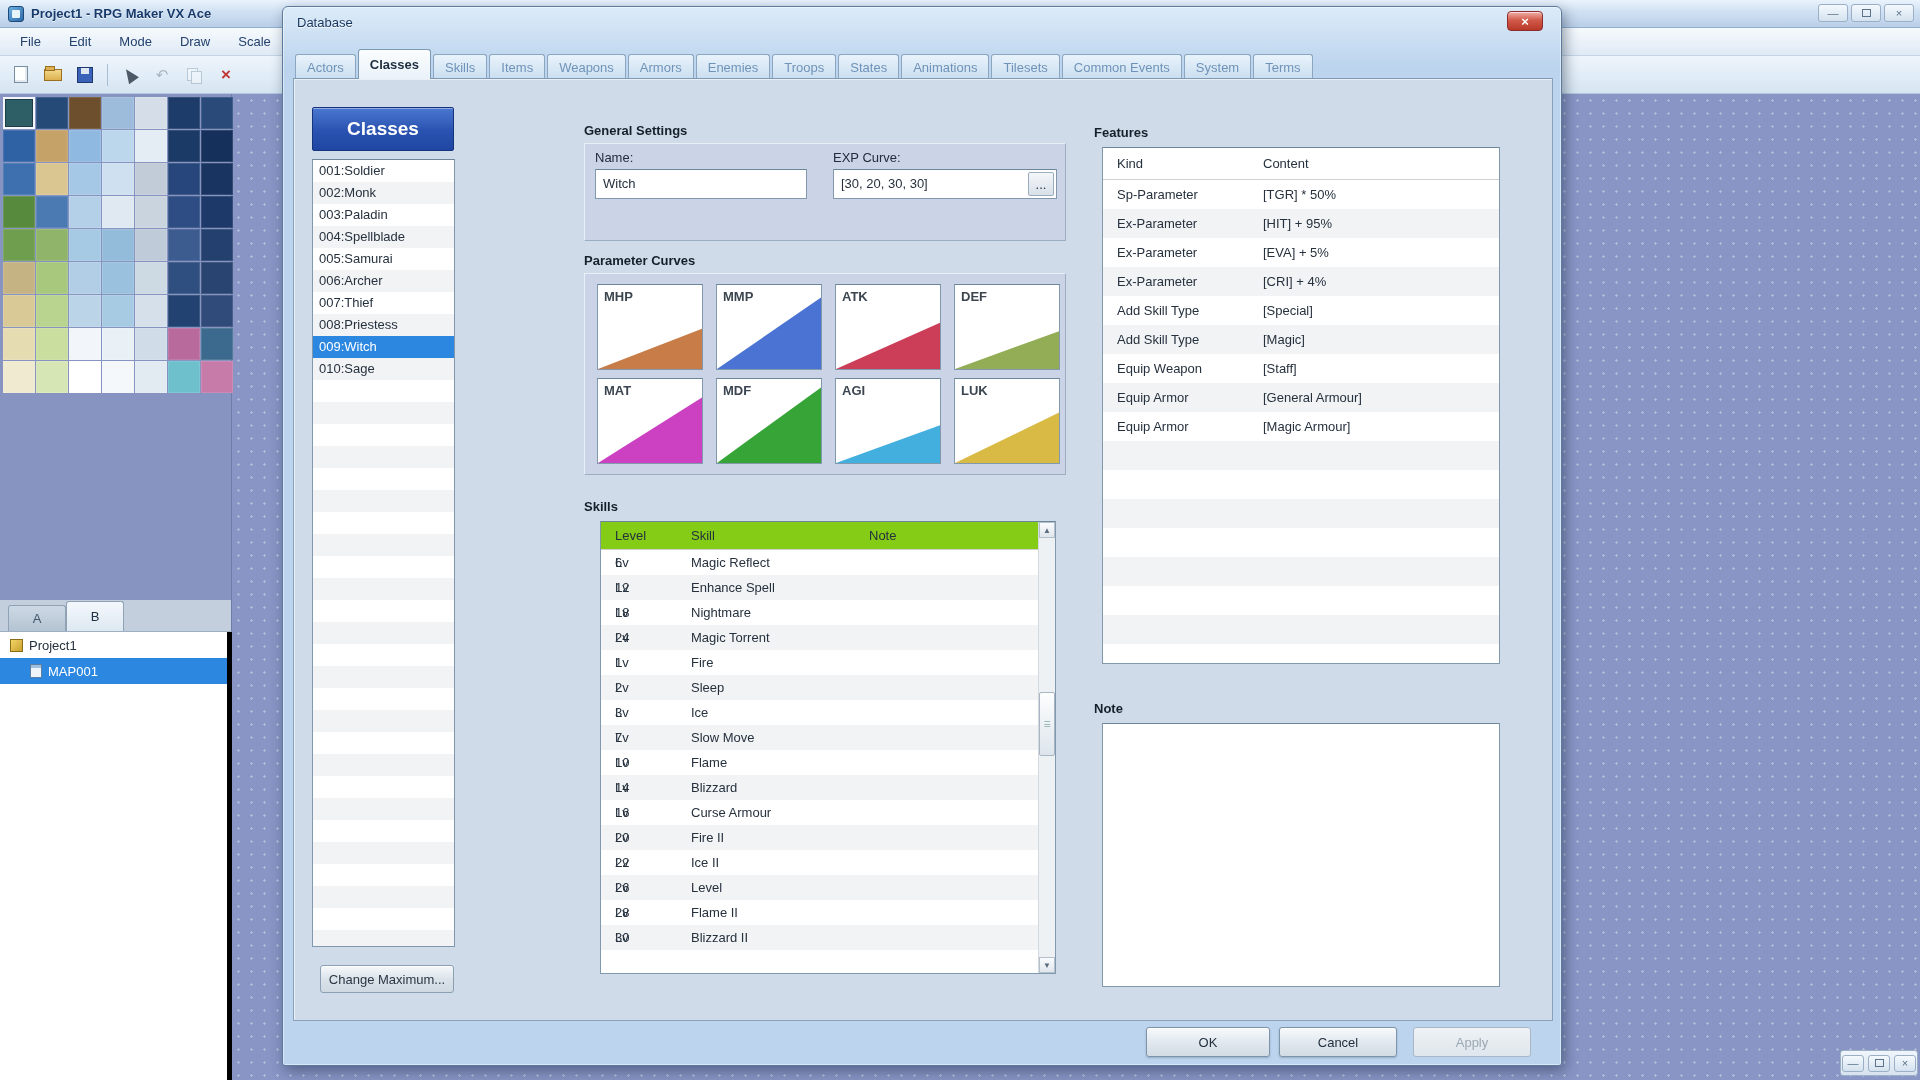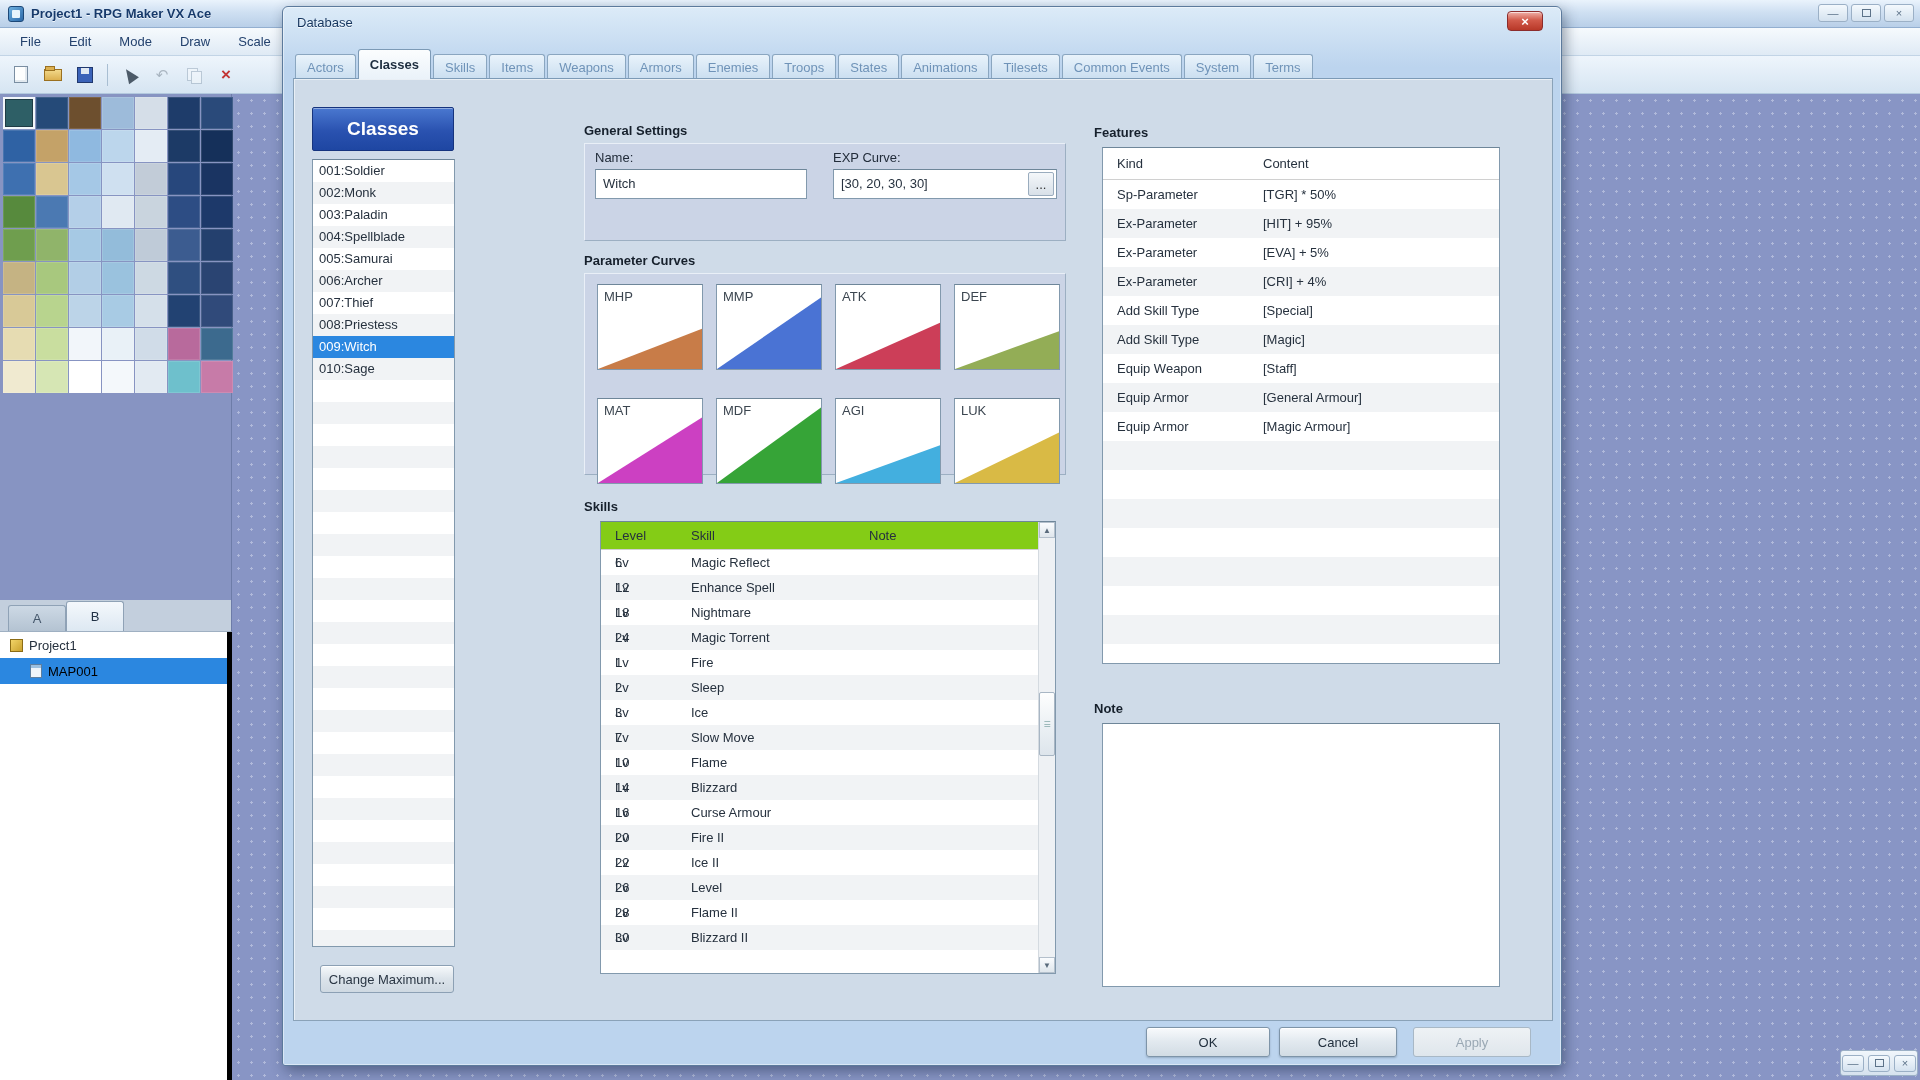--- a/index.html
+++ b/index.html
@@ -53,21 +53,21 @@
 
   .ab-bar { position:absolute; left:0; top:600px; width:232px; height:32px; background:#c3cfdd;
     border-right:1px solid #6d7ca8; border-bottom:1px solid #9fb0c2; display:flex; align-items:flex-end; padding-left:8px; }
   .ab-tab { width:58px; height:26px; display:flex; align-items:center; justify-content:center;
     border:1px solid #8fa2b6; border-bottom:none; border-radius:3px 3px 0 0; background:linear-gradient(#cdd9e5,#b4c3d2); color:#44566a; }
   .ab-tab.selected { background:linear-gradient(#f4f8fc,#dde8f2); height:30px; color:#223246; }
 
   .tree { position:absolute; left:0; top:632px; width:232px; height:448px; background:#ffffff; border-right:5px solid #000000; }
   .tree-row { height:26px; display:flex; align-items:center; padding-left:10px; gap:6px; }
   .tree-row.child { padding-left:30px; }
-  .tree-row.selected { background:#2b87e0; color:#000000; }
+  .tree-row.selected { background:#2b87e0; color:#ffffff; }
   .ic-cube { width:13px; height:13px; background:linear-gradient(135deg,#f2d468,#caa22e); border:1px solid #8c6c14; }
   .ic-map { width:12px; height:14px; background:#eef4fa; border:1px solid #5c7ea0; box-shadow:inset 0 3px 0 #9cc0e0; }
 
   
   .map-bg { position:absolute; left:232px; top:94px; right:0; bottom:0; background-color:#8895c5;
     background-image:radial-gradient(rgba(235,240,250,.4) 1.2px, transparent 1.4px); background-size:13px 13px; }
   .br-controls { position:absolute; left:1840px; top:1050px; width:78px; height:26px; border-radius:3px;
     background:linear-gradient(#f0f6fb,#d6e2ee); border:1px solid #9bb0c6; display:flex; align-items:center; justify-content:center; gap:4px; }
   .br-controls .win-btn { width:22px; height:17px; }
 
@@ -115,21 +115,21 @@
   .gs-panel .fields { display:flex; gap:26px; }
   .field-label { color:#222c3a; margin-bottom:4px; }
   .tfield { height:30px; line-height:28px; padding-left:7px; }
   .name-field { width:212px; }
   .exp-wrap { position:relative; width:224px; }
   .exp-field { width:224px; }
   .exp-more { position:absolute; right:3px; top:3px; width:26px; height:24px; background:linear-gradient(#f4f7fa,#d8e0e8);
     border:1px solid #9aacbe; border-radius:2px; display:flex; align-items:center; justify-content:center; color:#333; }
 
   .pc-group { position:absolute; left:290px; top:174px; width:482px; }
-  .pc-panel { height:202px; padding:10px 12px; display:grid; grid-template-columns:repeat(4,106px); grid-auto-rows:86px; gap:28px 13px; }
+  .pc-panel { height:202px; padding:10px 12px; display:grid; grid-template-columns:repeat(4,106px); grid-auto-rows:86px; gap:8px 13px;font-weight:bold; }
   .curve-box { position:relative; background:#fff; border:1px solid #8299ad; border-top-color:#6e8699; overflow:hidden; }
   .curve-fill { position:absolute; left:0; right:0; top:0; bottom:0; }
   .curve-name { position:absolute; left:6px; top:4px; color:#3c4650; }
 
   .skills-group { position:absolute; left:290px; top:420px; width:482px; }
   .skills-table { position:absolute; left:16px; top:22px; width:456px; height:453px; }
   .sk-header { position:relative; height:28px; border-bottom:1px solid #d0d0d0; background:#84cc16; }
   .sk-header span, .sk-row span { position:absolute; line-height:27px; white-space:nowrap; }
   .skcol-0 { left:14px; } .skcol-1 { left:90px; } .skcol-2 { left:268px; }
   .sk-rows { position:absolute; left:0; top:28px; right:17px; bottom:0; overflow:hidden; }

